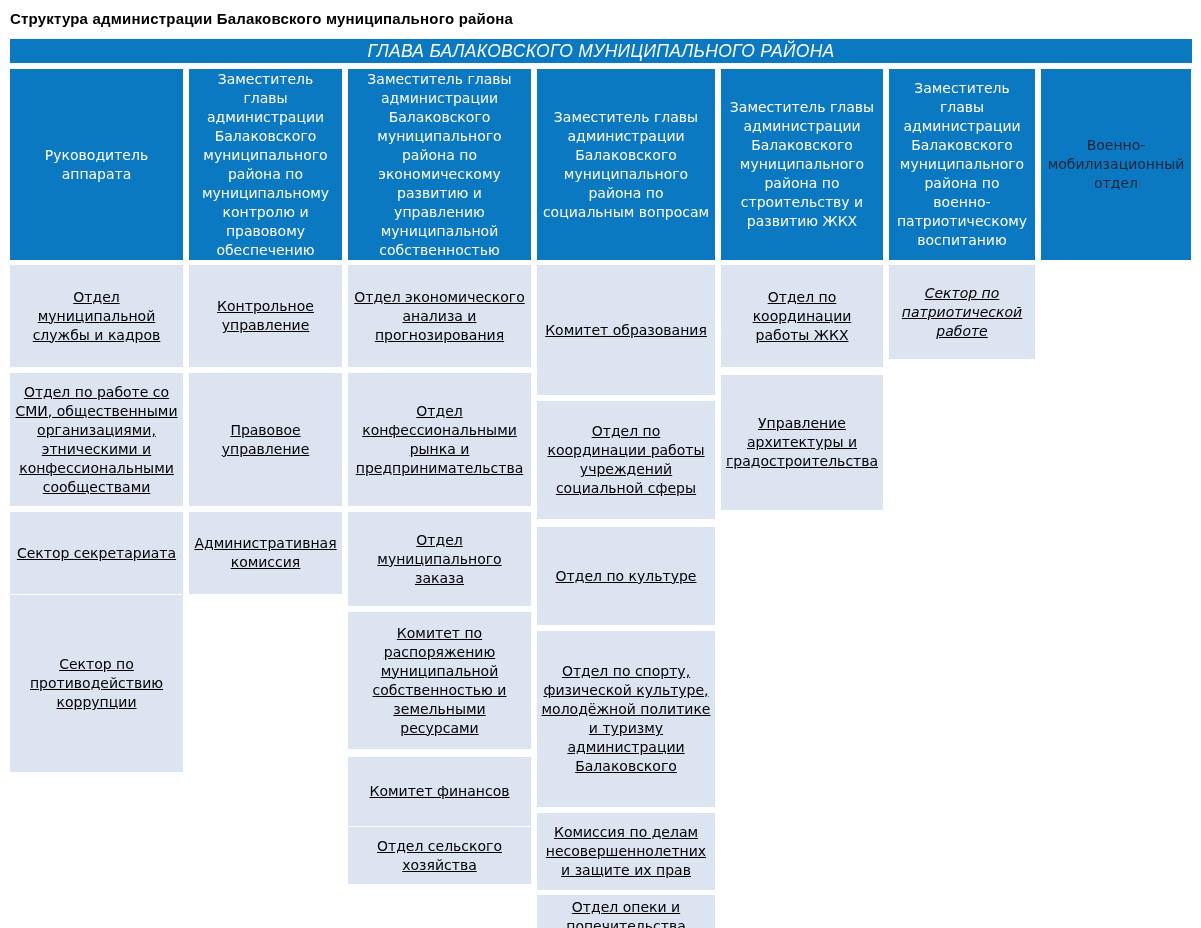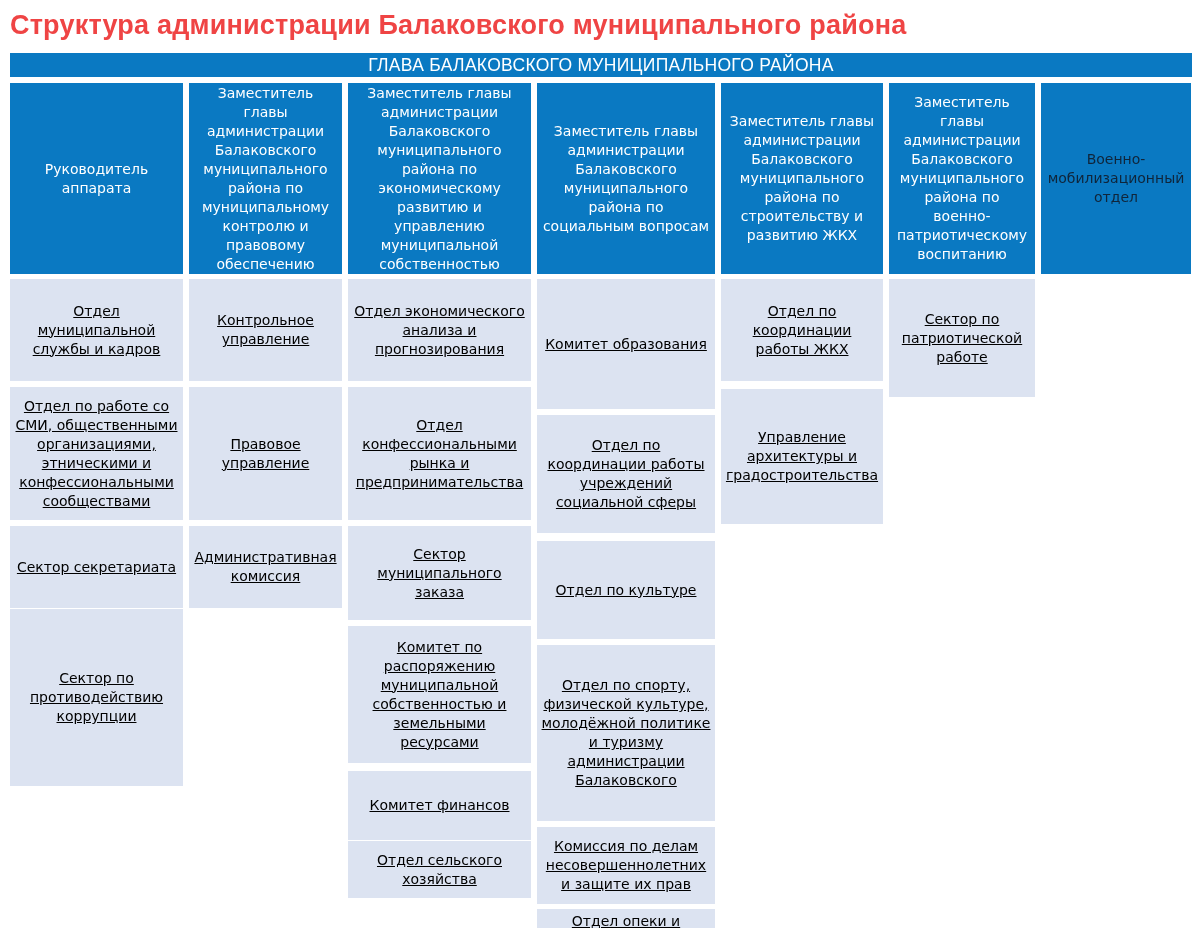--- a/index.html
+++ b/index.html
@@ -15,37 +15,38 @@
     color: #000;
     overflow: hidden;
   }
   .page {
     padding: 8px 9px 0 10px;
     box-sizing: border-box;
     width: 1201px;
   }
   .title {
     font-family: "Liberation Sans", sans-serif;
-    font-size: 27px;
+    font-size: 15px;
     font-weight: bold;
-    color: #ef4444;
+    color: #000000;
     margin: 2px 0 12px 0;
     letter-spacing: 0.2px;
   }
   .banner {
     width: 1182px;
     height: 24px;
     background: #0a79c2;
     color: #ffffff;
     display: flex;
     align-items: center;
     justify-content: center;
     font-family: "Liberation Sans", sans-serif;
     font-size: 17.5px;
     letter-spacing: 0.3px;
+    font-style: italic;
   }
   .columns {
     display: flex;
     gap: 6px;
     margin-top: 6px;
     width: 1182px;
   }
   .col {
     display: flex;
     flex-direction: column;
@@ -142,21 +143,21 @@
       <div class="col-header">
         <span>Заместитель главы администрации Балаковского муниципального района по экономическому развитию и управлению муниципальной собственностью</span>
       </div>
       <div class="cell" style="height:102px; margin-top:5px;">
         <span class="org-link">Отдел экономического анализа и прогнозирования</span>
       </div>
       <div class="cell" style="height:133px;">
         <span class="org-link">Отдел конфессиональными рынка и предпринимательства</span>
       </div>
       <div class="cell" style="height:94px;">
-        <span class="org-link">Сектор муниципального заказа</span>
+        <span class="org-link">Отдел муниципального заказа</span>
       </div>
       <div class="cell" style="height:137px;">
         <span class="org-link">Комитет по распоряжению муниципальной собственностью и земельными ресурсами</span>
       </div>
       <div class="cell" style="height:69px; margin-top:8px;">
         <span class="org-link">Комитет финансов</span>
       </div>
       <div class="cell" style="height:57px; margin-top:1px;">
         <span class="org-link">Отдел сельского хозяйства</span>
       </div>
@@ -195,21 +196,21 @@
       </div>
       <div class="cell" style="height:135px; margin-top:8px;">
         <span class="org-link">Управление архитектуры и градостроительства</span>
       </div>
     </div>
 
     <div class="col w6">
       <div class="col-header">
         <span>Заместитель главы администрации Балаковского муниципального района по военно-патриотическому воспитанию</span>
       </div>
-      <div class="cell" style="height:118px; margin-top:5px;">
+      <div class="cell" style="height:94px; margin-top:5px;font-style:italic;">
         <span class="org-link">Сектор по патриотической работе</span>
       </div>
     </div>
 
     <div class="col w7">
       <div class="col-header dark-text">
         <span>Военно-мобилизационный отдел</span>
       </div>
     </div>
 

